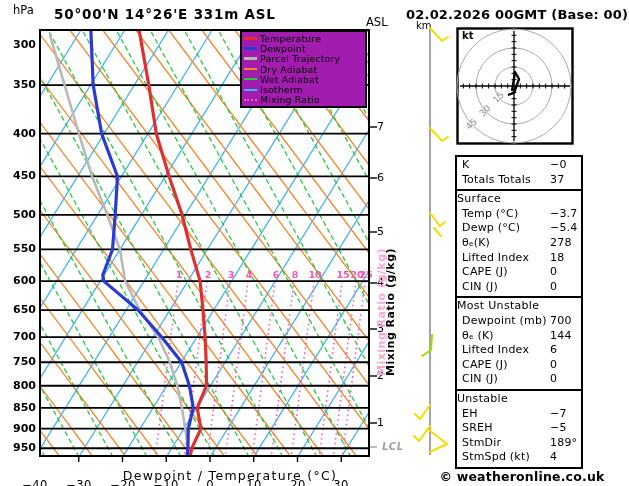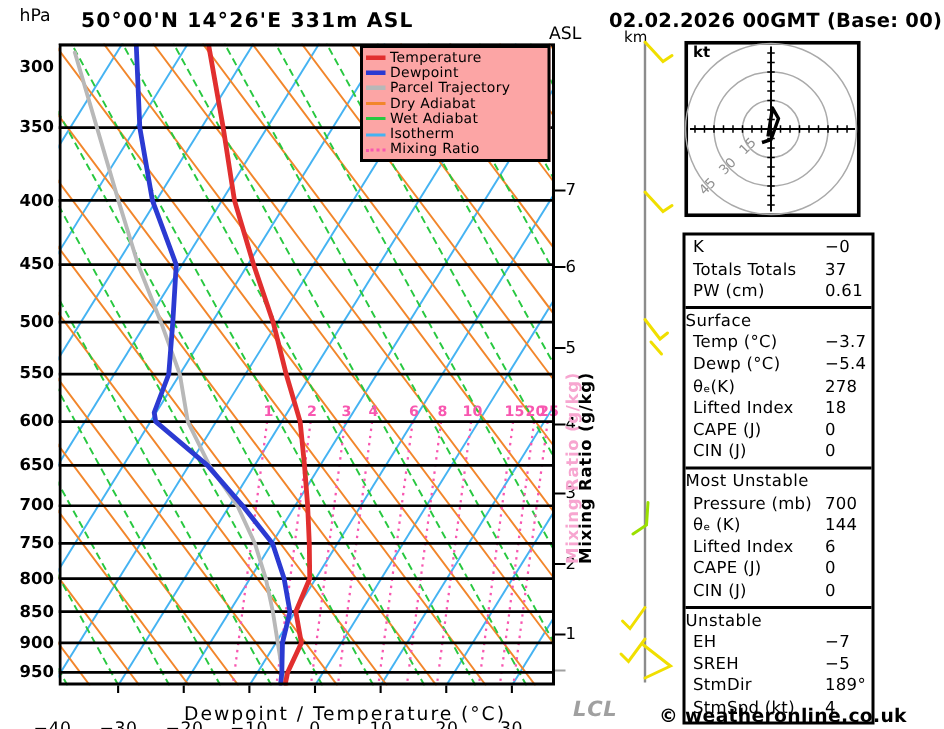--- a/index.html
+++ b/index.html
@@ -8,26 +8,26 @@
   .abs{position:absolute;}
   #lbl-hpa{left:13px;top:3px;font-size:11.5px;}
   #lbl-title{left:54px;top:6px;font-size:13.5px;font-weight:bold;letter-spacing:0.8px;}
   #lbl-km{left:372px;top:20px;font-size:10px;margin-left:44px;}
   #lbl-asl{left:366px;top:15px;font-size:11.5px;}
   #lbl-date{left:406px;top:7px;font-size:13px;font-weight:bold;letter-spacing:0.2px;}
   #skewt{left:39px;top:29px;}
   .plabel{position:absolute;left:2px;width:34px;text-align:right;font-size:11px;font-weight:bold;}
   .tlabel{position:absolute;top:478px;width:30px;text-align:center;font-size:11.5px;letter-spacing:0.4px;}
   .klabel{position:absolute;left:377px;font-size:11px;}
-  #lcl{left:382px;top:465px;font-size:14px;font-weight:600;color:#a0a0a0;letter-spacing:0.5px;font-style:italic;}
+  #lcl{left:382px;top:441px;font-size:10px;font-weight:600;color:#a0a0a0;letter-spacing:0.5px;font-style:italic;}
   #axis-title{left:50px;top:468px;width:360px;text-align:center;font-size:12.5px;letter-spacing:1.3px;}
   .vtext{writing-mode:vertical-rl;transform:rotate(180deg);font-size:11px;font-weight:bold;letter-spacing:0.5px;}
   #mix-pink{left:375px;top:206px;height:170px;color:#f7a6d0;}
   #mix-black{left:384px;top:236px;height:140px;color:#000;}
-  #legend{left:240px;top:30px;width:127px;background:#fca5a5;border:2px solid #000;padding:1px 0 1px 2px;box-sizing:border-box;}
+  #legend{left:240px;top:30px;width:127px;background:#a21caf;border:2px solid #000;padding:1px 0 1px 2px;box-sizing:border-box;}
   .lrow{display:flex;align-items:center;height:10.3px;}
   .lsample{width:13px;flex:0 0 13px;margin-right:3px;}
   .llabel{font-size:9.3px;letter-spacing:0.2px;white-space:nowrap;}
   #windcol{left:410px;top:24px;}
   #hodo{left:456px;top:27px;}
   #kt{left:462px;top:30px;font-size:10px;font-weight:bold;}
   #panel{left:455px;top:155px;width:128px;box-sizing:border-box;border:2px solid #000;background:#fff;}
   .psec{border-top:2px solid #000;padding:1px 0 2px 0;}
   .psec:first-child{border-top:none;}
   .ptitle{text-align:left;height:14.6px;line-height:14.6px;font-size:11px;letter-spacing:0.3px;}
@@ -295,34 +295,33 @@
       <text x="31.12693" y="85.87307" fill="#909090" font-size="9" transform="rotate(-45 31.12693 85.87307)" text-anchor="middle">30</text>
       <text x="17.69039500000001" y="99.30960499999999" fill="#909090" font-size="9" transform="rotate(-45 17.69039500000001 99.30960499999999)" text-anchor="middle">45</text>
       <polyline points="56,64 59,45 63,52 58,66 52,68" fill="none" stroke="#000" stroke-width="2.3" stroke-linejoin="round"></polyline>
     </svg>
   <div class="abs" id="kt">kt</div>
 
   <div class="abs" id="panel">
       <div class="psec">
         <div class="prow"><div style="display:inline;">K</div><div class="pval">−0</div></div>
         <div class="prow"><div style="display:inline;">Totals Totals</div><div class="pval">37</div></div>
-        <div class="prow"><div style="display:inline;">PW (cm)</div><div class="pval">0.61</div></div>
       </div>
       <div class="psec">
         <div class="ptitle">Surface</div>
         <div class="prow"><div style="display:inline;">Temp (°C)</div><div class="pval">−3.7</div></div>
         <div class="prow"><div style="display:inline;">Dewp (°C)</div><div class="pval">−5.4</div></div>
         <div class="prow"><div style="display:inline;">θₑ(K)</div><div class="pval">278</div></div>
         <div class="prow"><div style="display:inline;">Lifted Index</div><div class="pval">18</div></div>
         <div class="prow"><div style="display:inline;">CAPE (J)</div><div class="pval">0</div></div>
         <div class="prow"><div style="display:inline;">CIN (J)</div><div class="pval">0</div></div>
       </div>
       <div class="psec">
         <div class="ptitle">Most Unstable</div>
-        <div class="prow"><div style="display:inline;">Pressure (mb)</div><div class="pval">700</div></div>
+        <div class="prow"><div style="display:inline;">Dewpoint (mb)</div><div class="pval">700</div></div>
         <div class="prow"><div style="display:inline;">θₑ (K)</div><div class="pval">144</div></div>
         <div class="prow"><div style="display:inline;">Lifted Index</div><div class="pval">6</div></div>
         <div class="prow"><div style="display:inline;">CAPE (J)</div><div class="pval">0</div></div>
         <div class="prow"><div style="display:inline;">CIN (J)</div><div class="pval">0</div></div>
       </div>
       <div class="psec">
         <div class="ptitle">Unstable</div>
         <div class="prow"><div style="display:inline;">EH</div><div class="pval">−7</div></div>
         <div class="prow"><div style="display:inline;">SREH</div><div class="pval">−5</div></div>
         <div class="prow"><div style="display:inline;">StmDir</div><div class="pval">189°</div></div>

